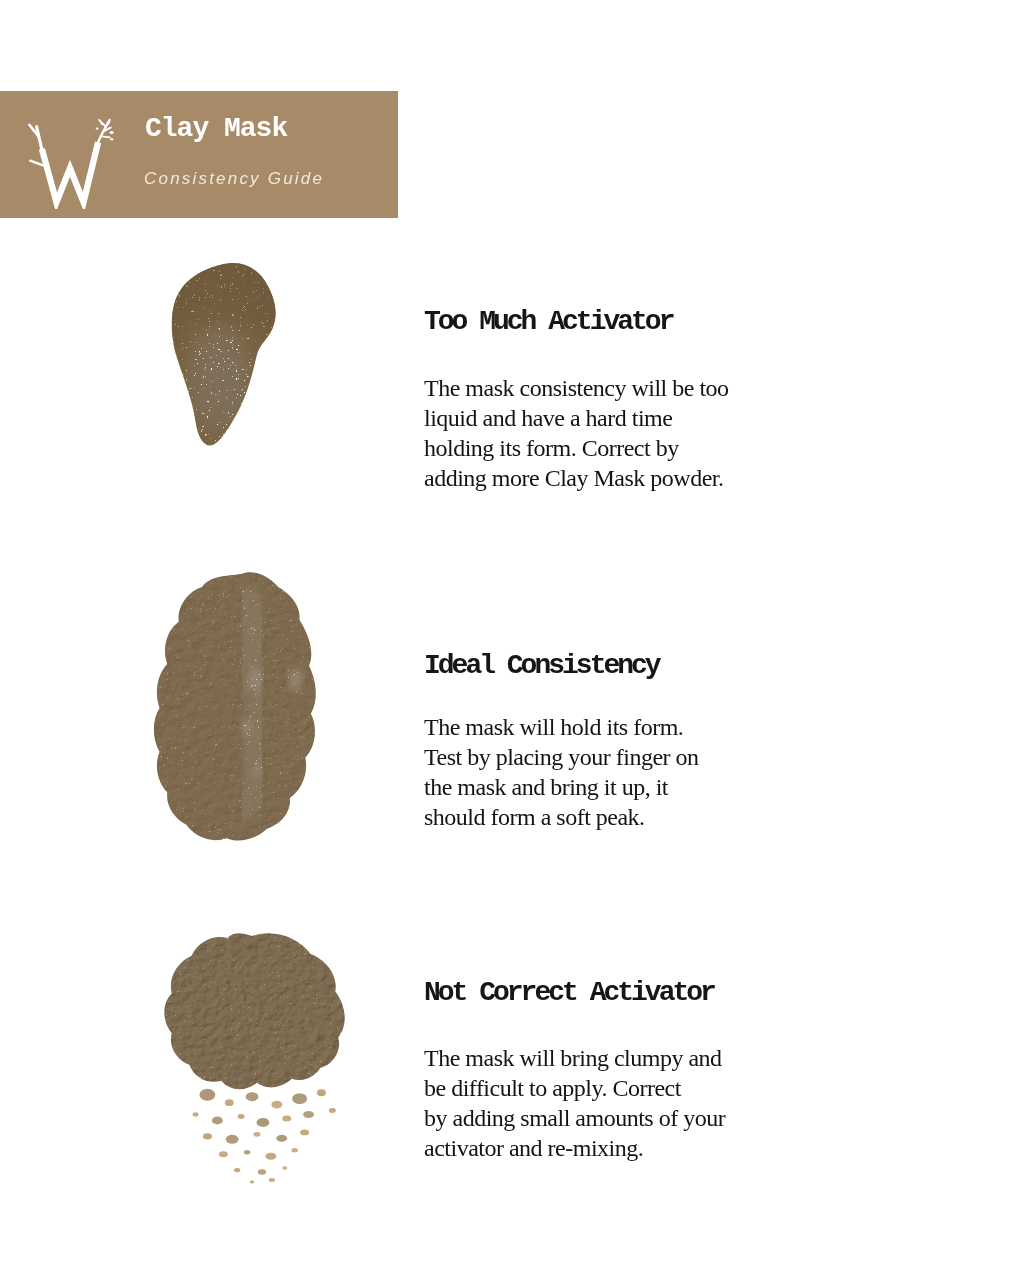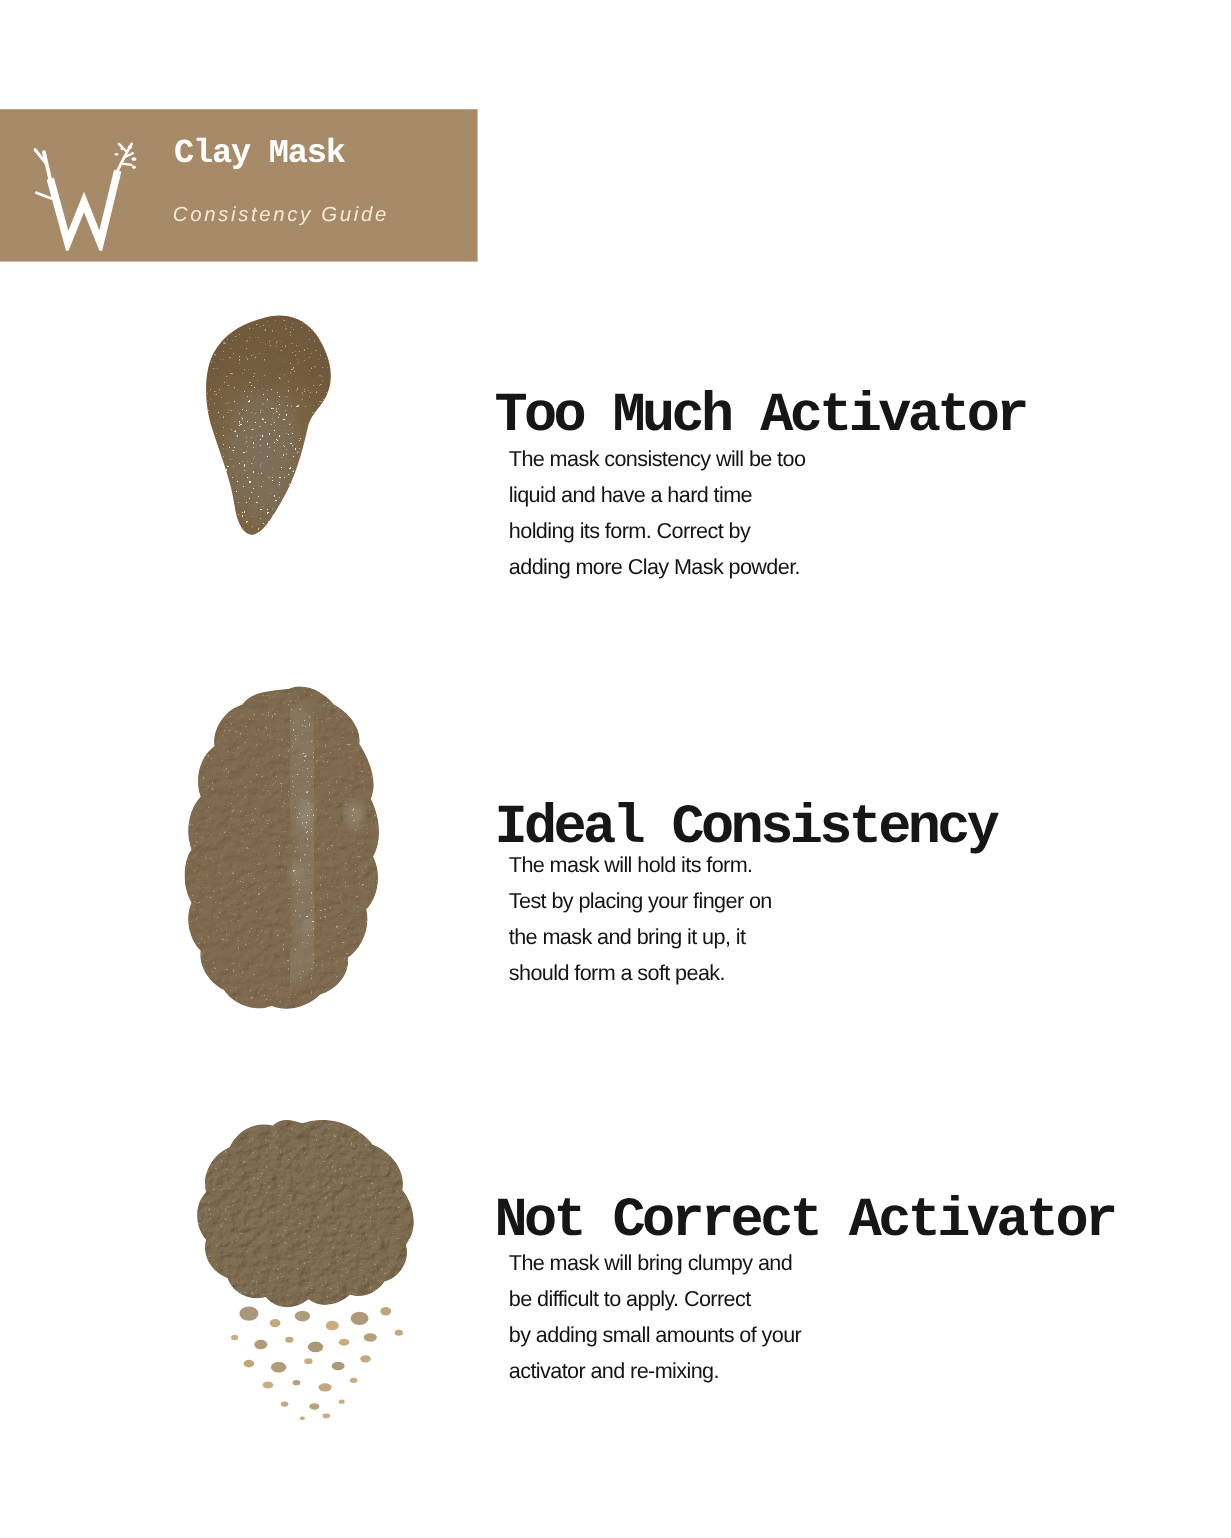--- a/index.html
+++ b/index.html
@@ -50,35 +50,35 @@
   
   .blob {
     position: absolute;
   }
   .blob1 { left: 163px; top: 253px; width: 125px; height: 212px; }
   .blob2 { left: 150px; top: 560px; width: 182px; height: 296px; }
   .blob3 { left: 138px; top: 926px; width: 238px; height: 266px; }
 
   .s-heading {
     position: absolute;
-    left: 412px;
+    left: 424px;
     font-family: "Liberation Mono", monospace;
     font-weight: bold;
-    font-size: 46px;
+    font-size: 28px;
     line-height: 1;
     letter-spacing: -3px;
     color: #161616;
     white-space: nowrap;
   }
   .s-body {
     position: absolute;
     left: 424px;
     width: 590px;
-    font-family: Liberation Sans, sans-serif;
-    font-size: 18px;
+    font-family: Liberation Serif, serif;
+    font-size: 24px;
     line-height: 30px;
     letter-spacing: -0.5px;
     color: #141414;
     white-space: pre-line;
   }
   .h1a { top: 285px; }
   .b1a { top: 349px; }
   .h2a { top: 629px; }
   .b2a { top: 688px; }
   .h3a { top: 956px; }

